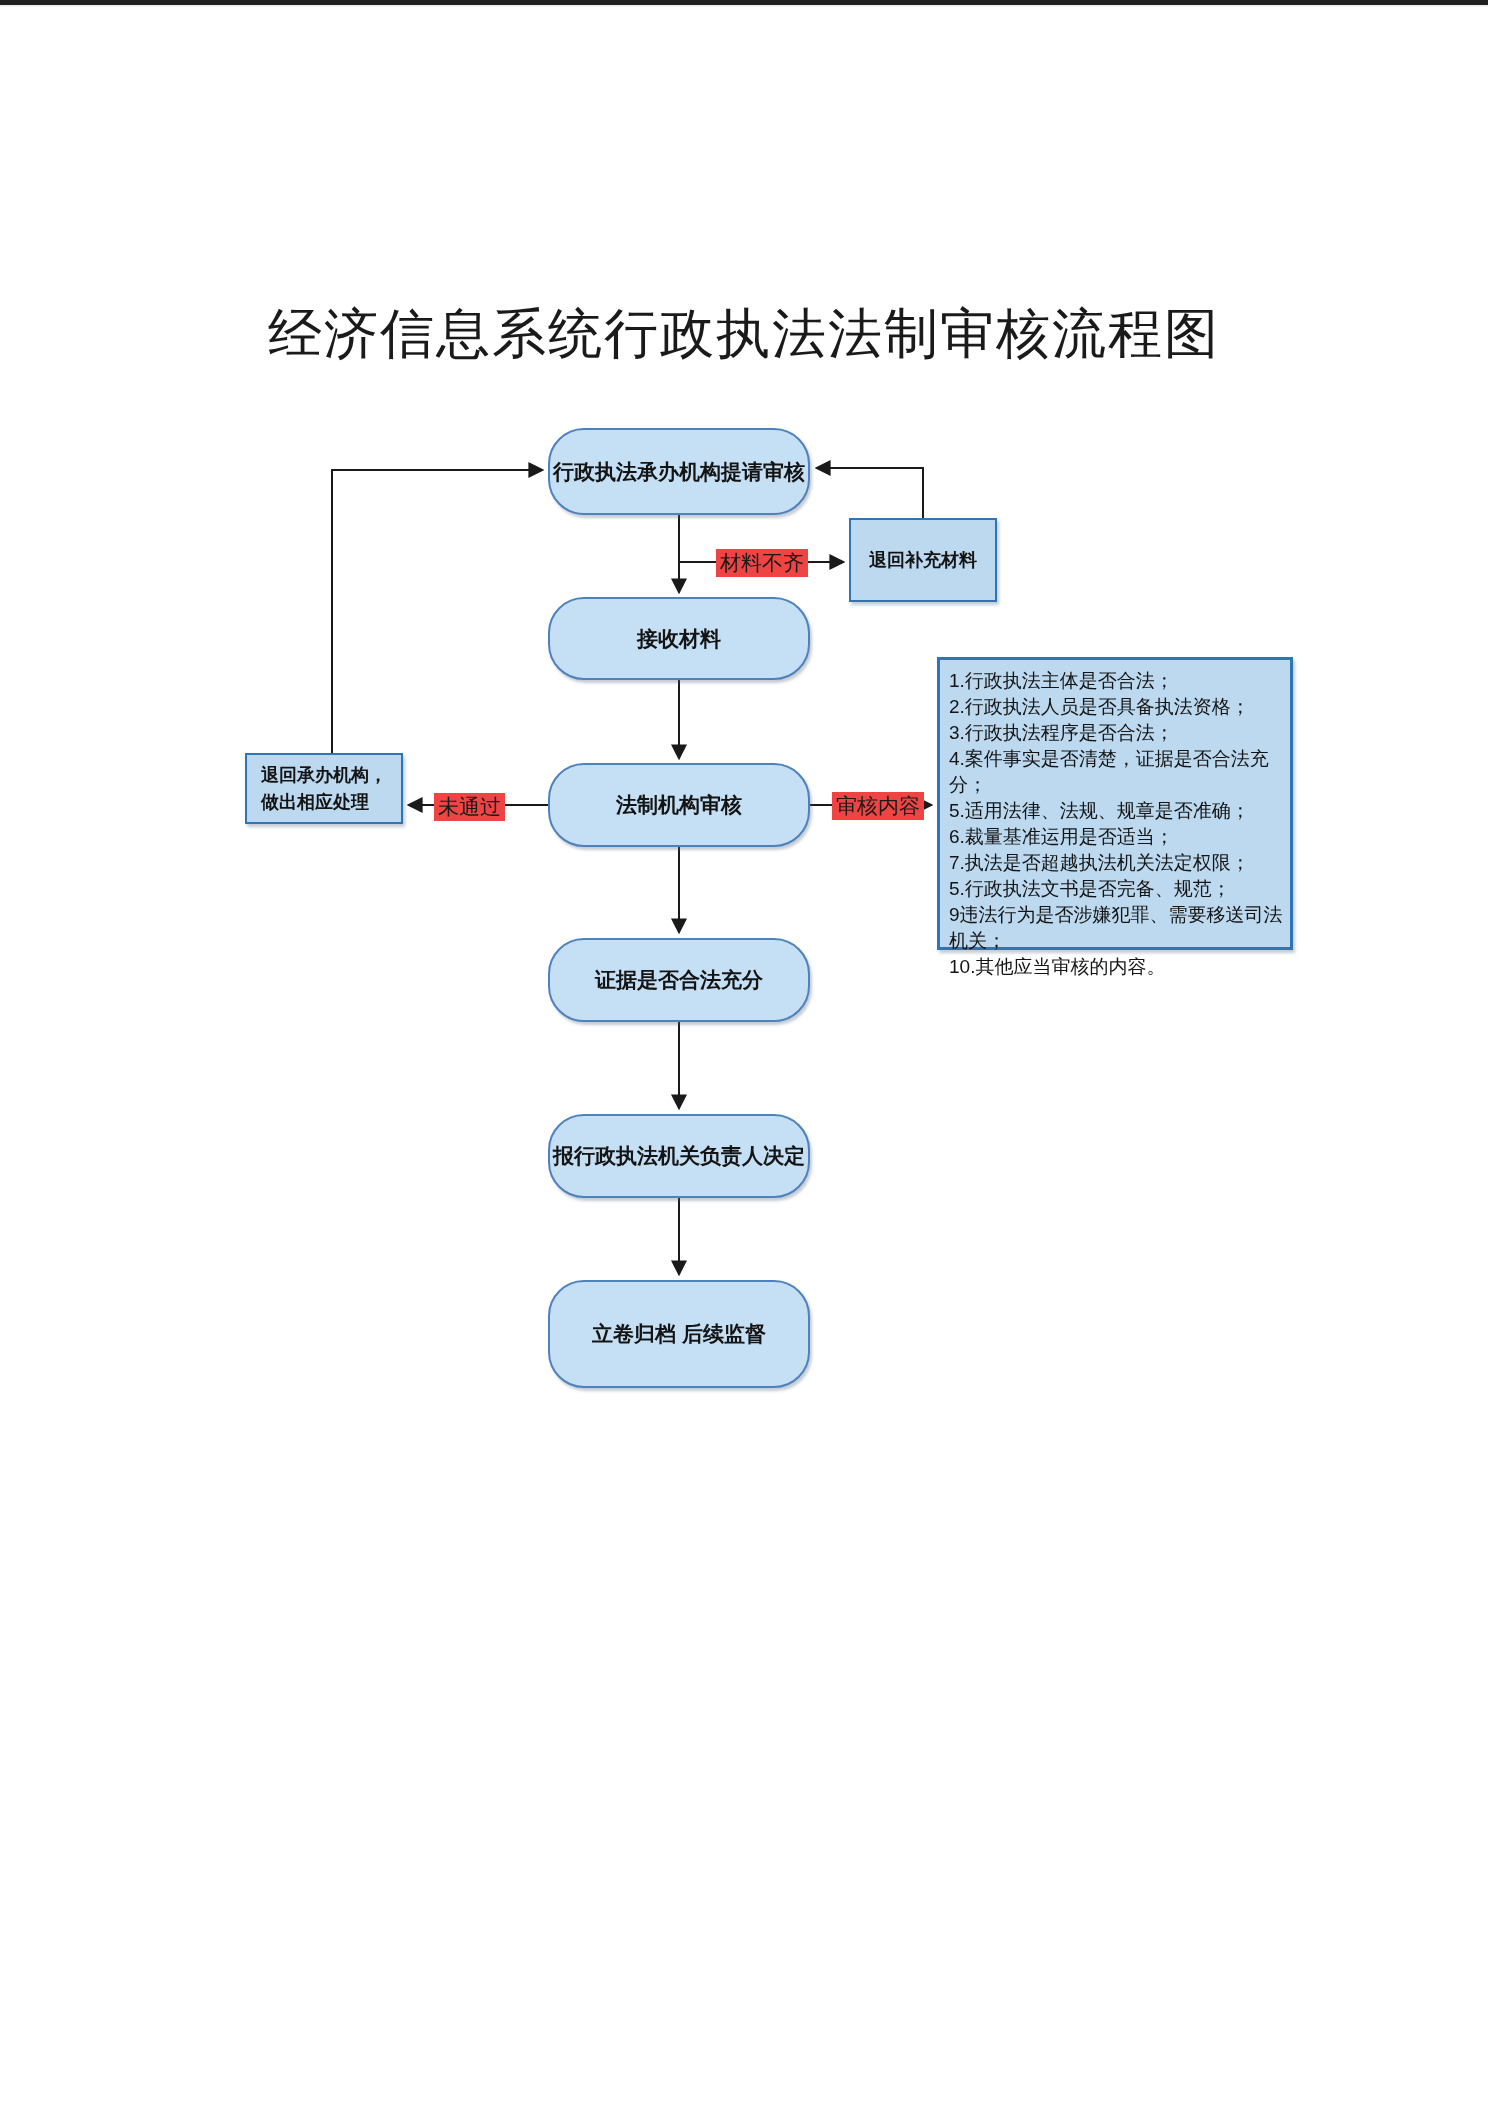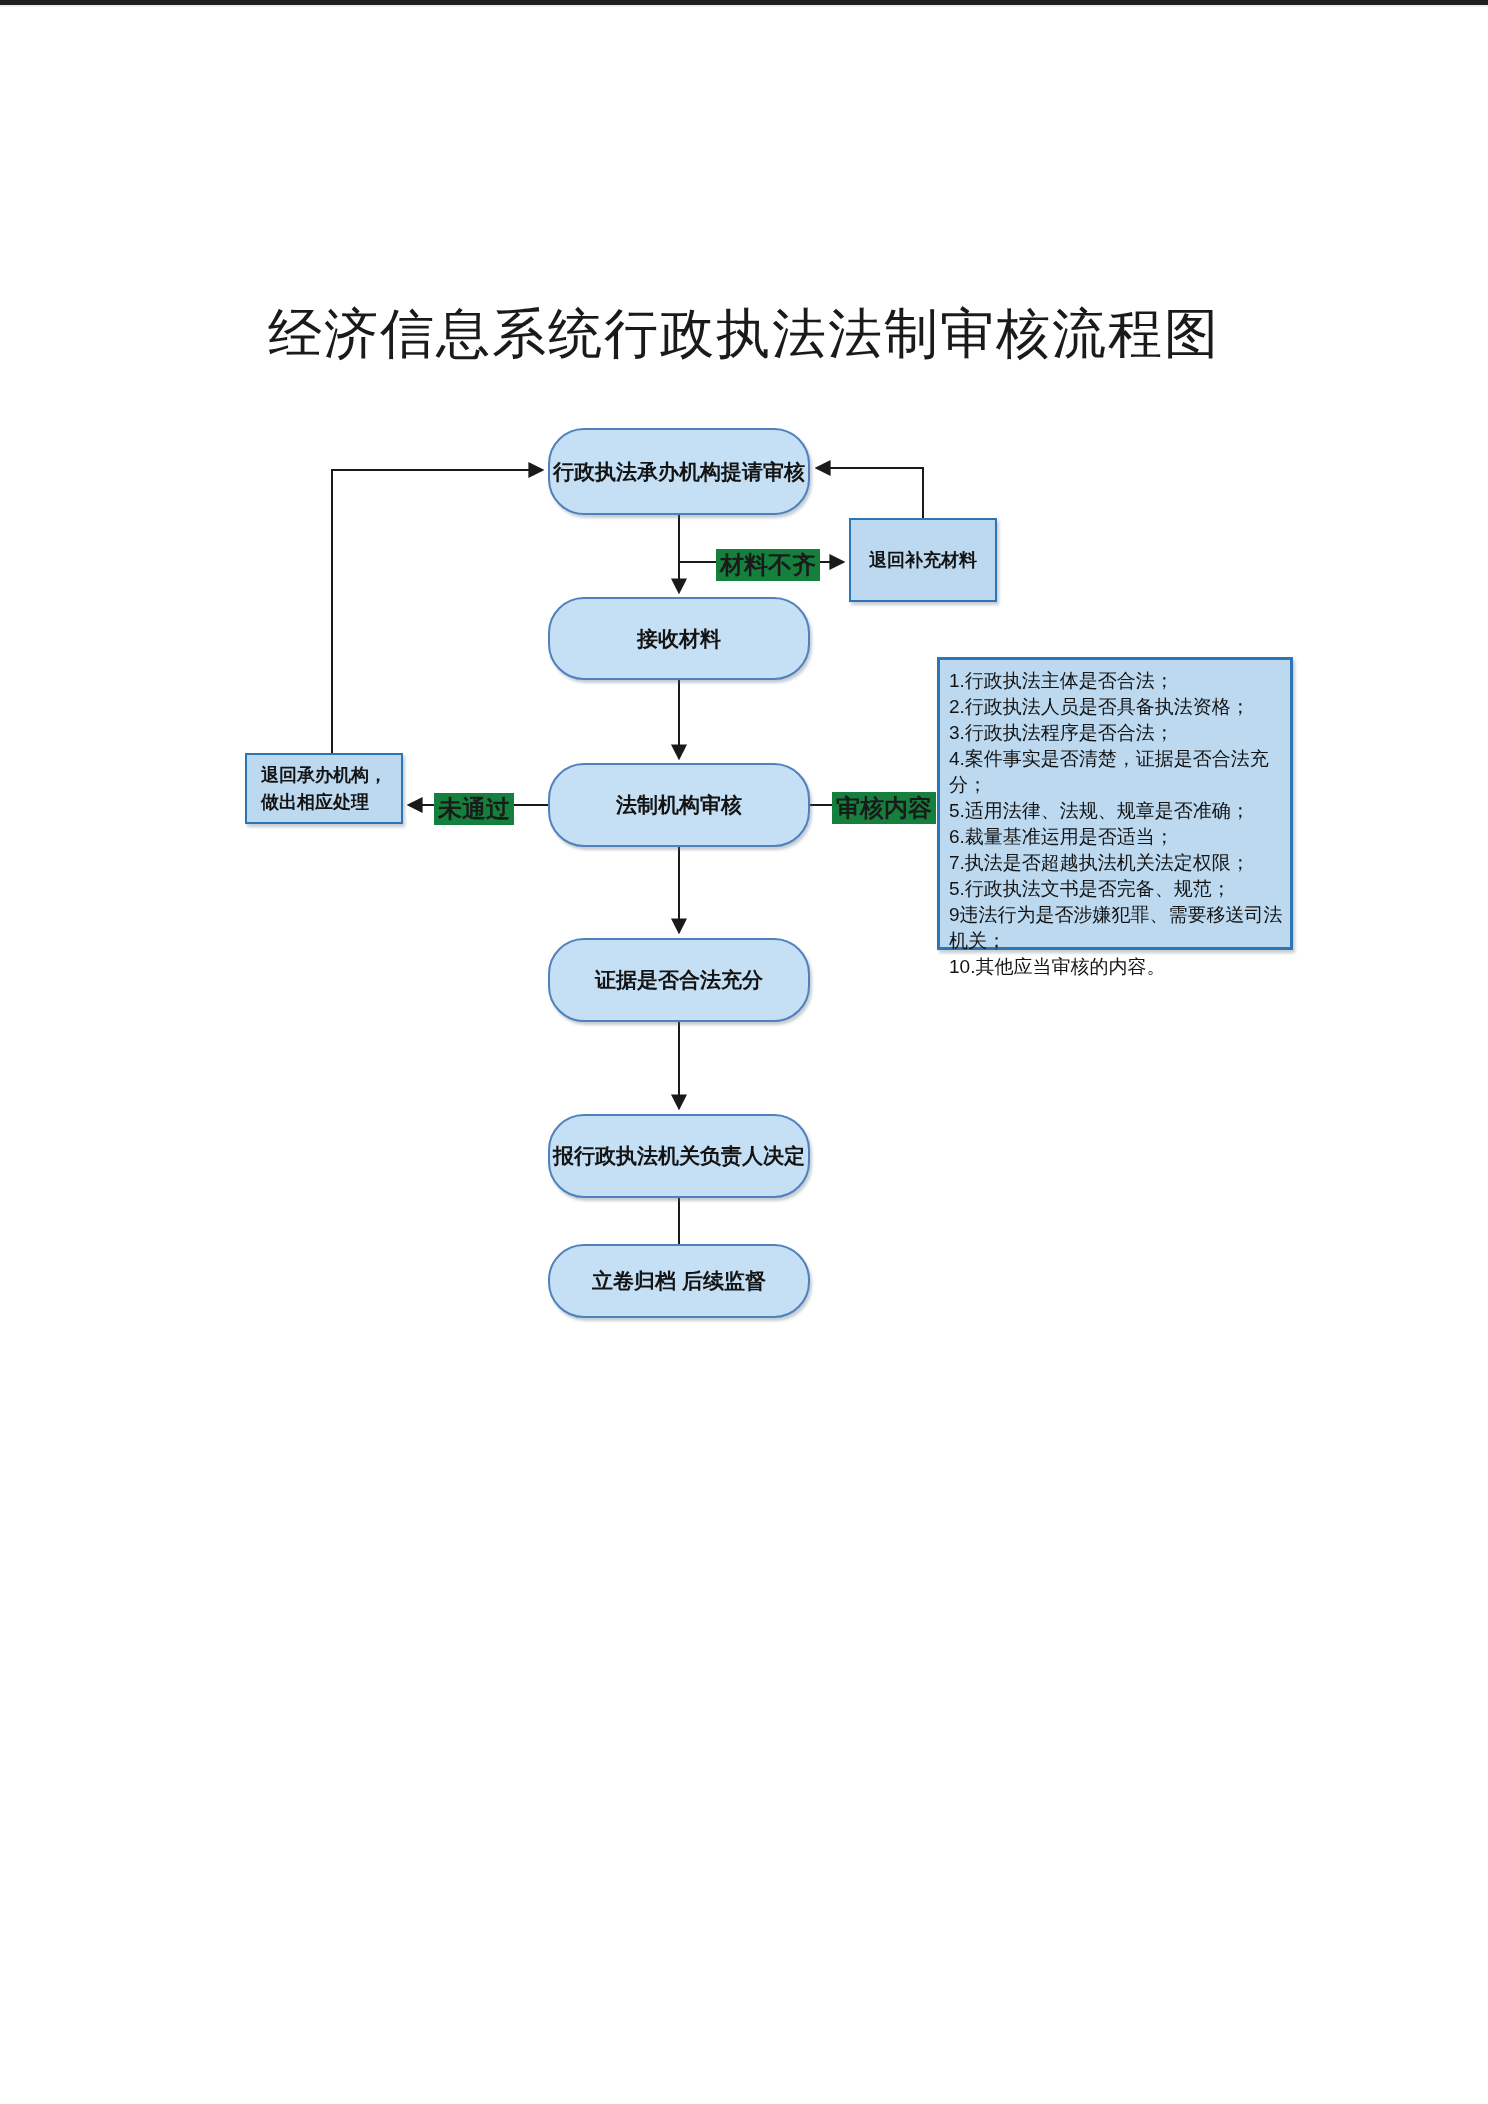--- a/index.html
+++ b/index.html
@@ -35,34 +35,34 @@
     background:var(--rect-fill);border:2px solid var(--rect-border);
     display:flex;align-items:center;justify-content:center;text-align:center;
     font-size:18px;font-weight:700;color:#141414;
     box-shadow:2px 3px 3px rgba(90,110,130,0.35);
   }
   #node-start{top:428px;height:87px;}
   #node-receive{top:597px;height:83px;}
   #node-review{top:763px;height:84px;}
   #node-opinion{top:938px;height:84px;}
   #node-report{top:1114px;height:84px;}
-  #node-archive{top:1244px;height:74px;}
+  #node-archive{top:1280px;height:108px;}
   #rect-return-supplement{left:849px;top:518px;width:148px;height:84px;}
   #rect-return-agency{left:245px;top:753px;width:158px;height:71px;justify-content:flex-start;padding-left:14px;}
   #rect-return-agency .two-line{text-align:left;line-height:1.45;}
   #note-box{
     position:absolute;left:937px;top:657px;width:356px;height:293px;
     background:var(--rect-fill);border:3px solid var(--rect-border);
     padding:8px 6px 6px 9px;
     font-size:19px;font-weight:500;line-height:26px;color:#141414;
     box-shadow:2px 3px 3px rgba(90,110,130,0.35);
   }
   .edge-label{
-    position:absolute;background:#15803d;padding:0 4px;
-    font-size:24px;font-weight:700;color:#1a1a1a;white-space:nowrap;
+    position:absolute;background:#ef4444;padding:0 4px;
+    font-size:21px;font-weight:400;color:#1a1a1a;white-space:nowrap;
   }
   #label-materials{left:716px;top:549px;}
   #label-not-passed{left:434px;top:793px;}
   #label-review-content{left:832px;top:792px;}
   svg.connectors{position:absolute;left:0;top:0;}
 </style>
 </head>
 <body>
 
 <div class="top-strip"></div>

